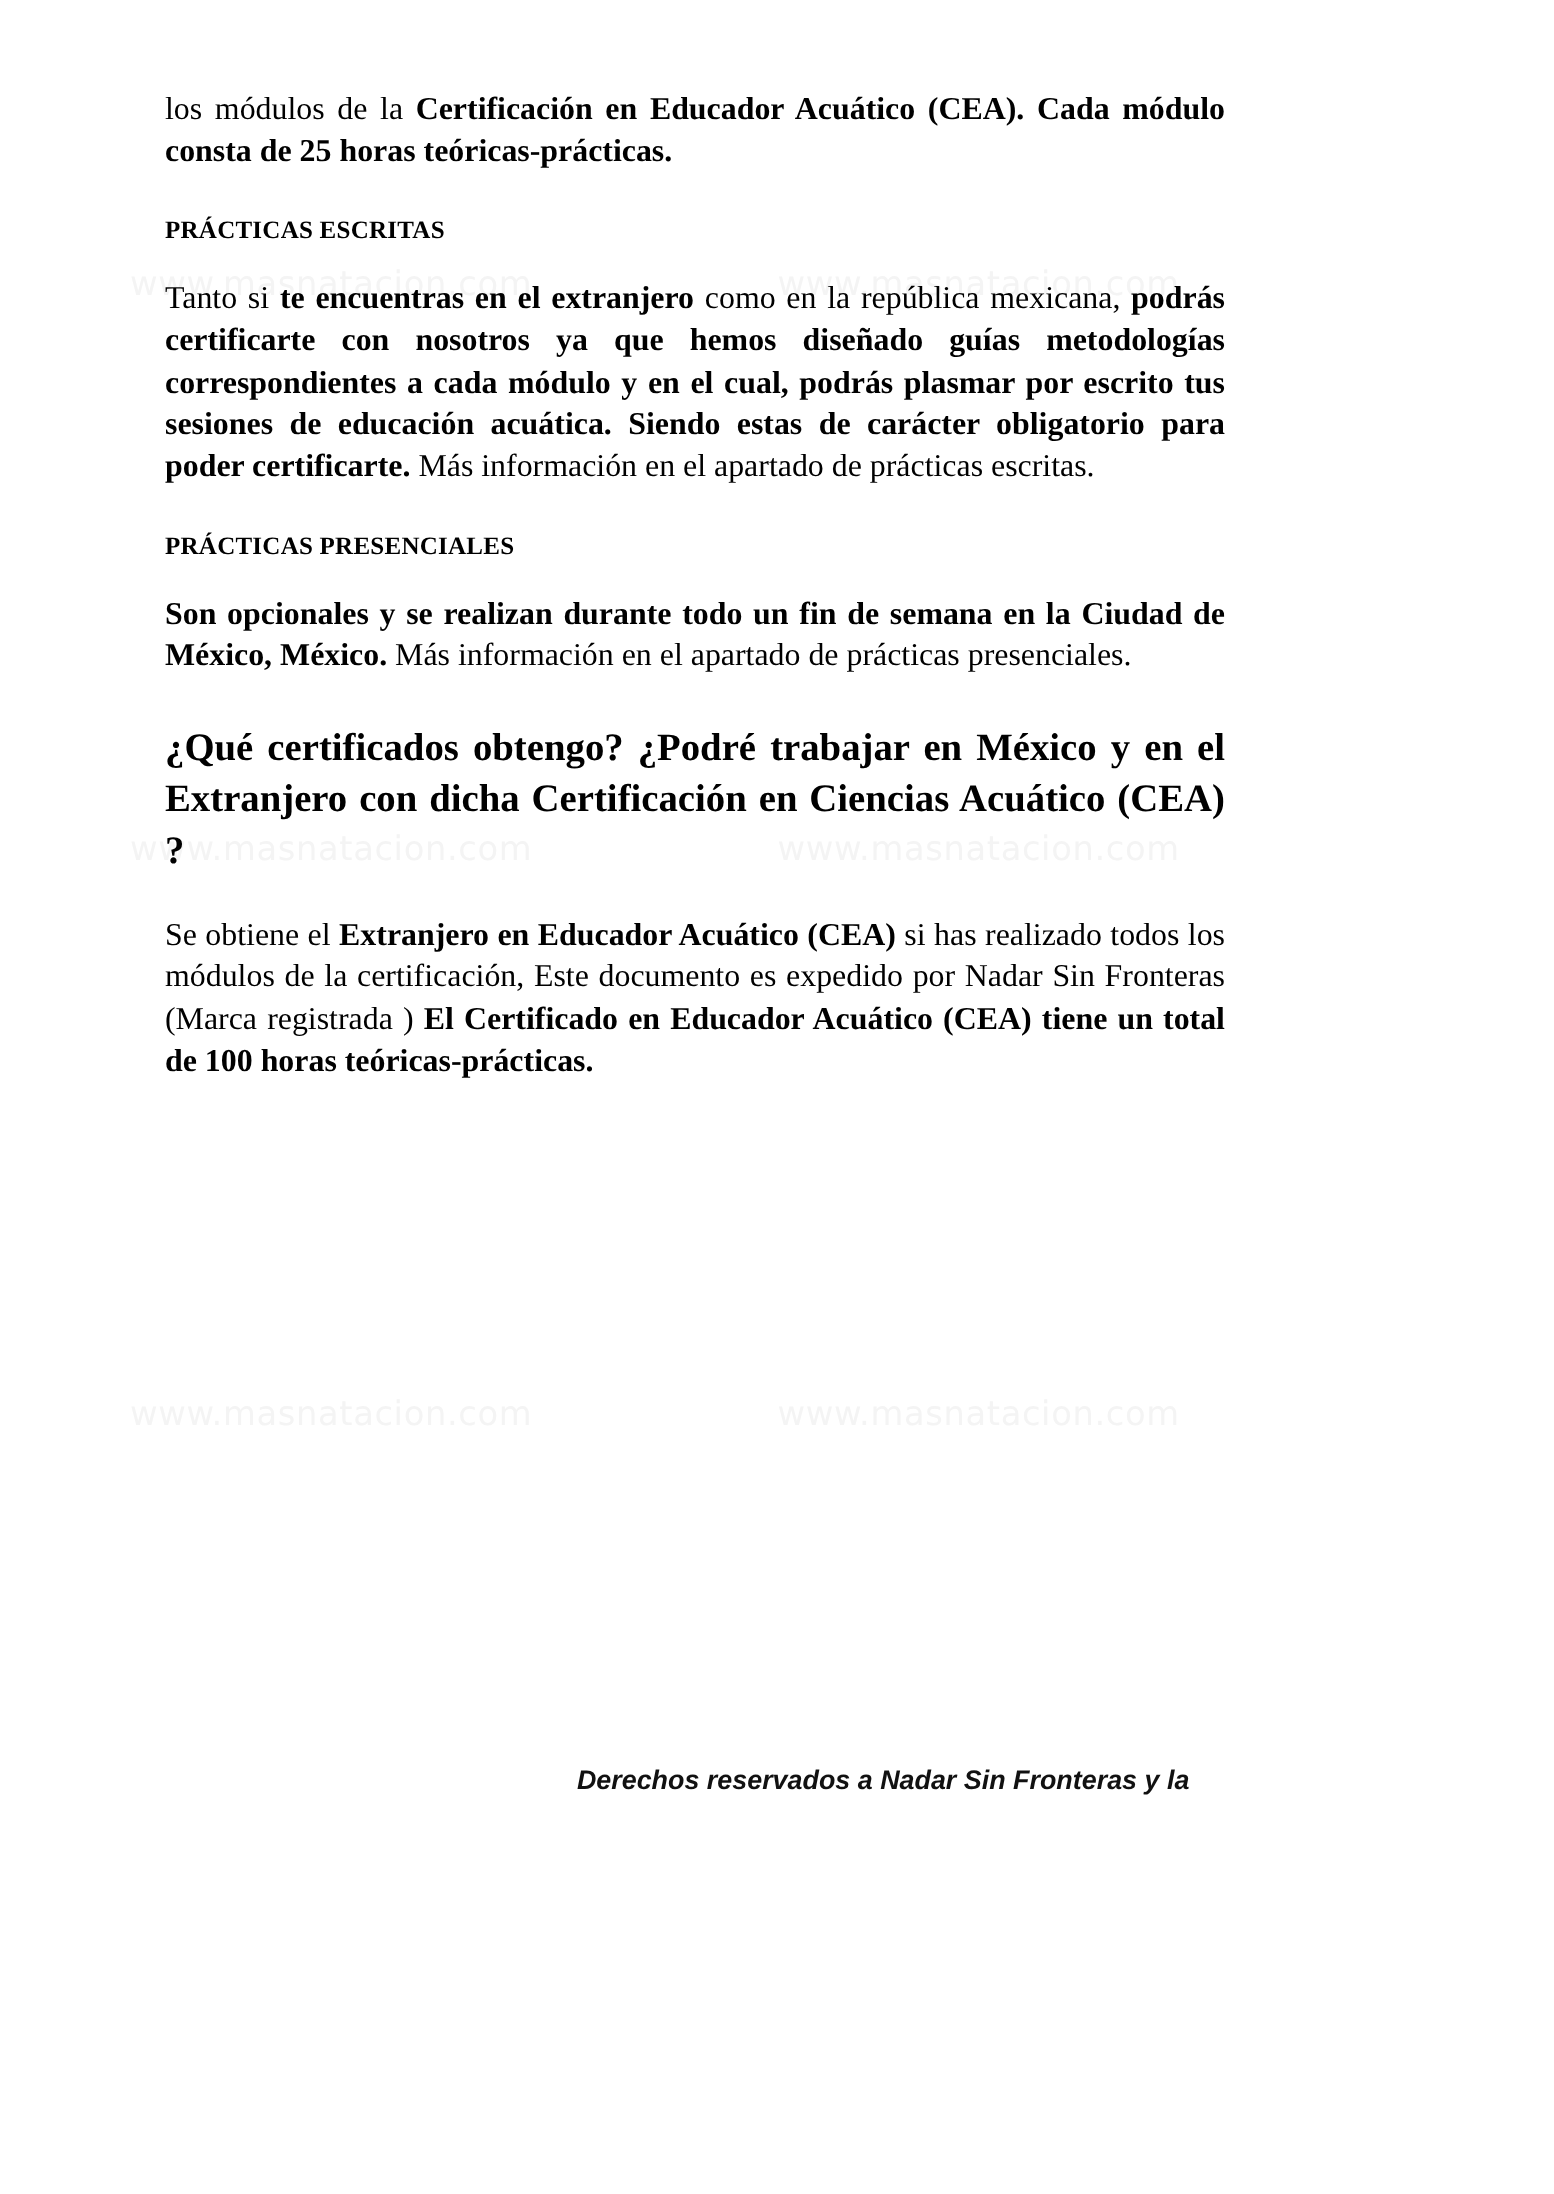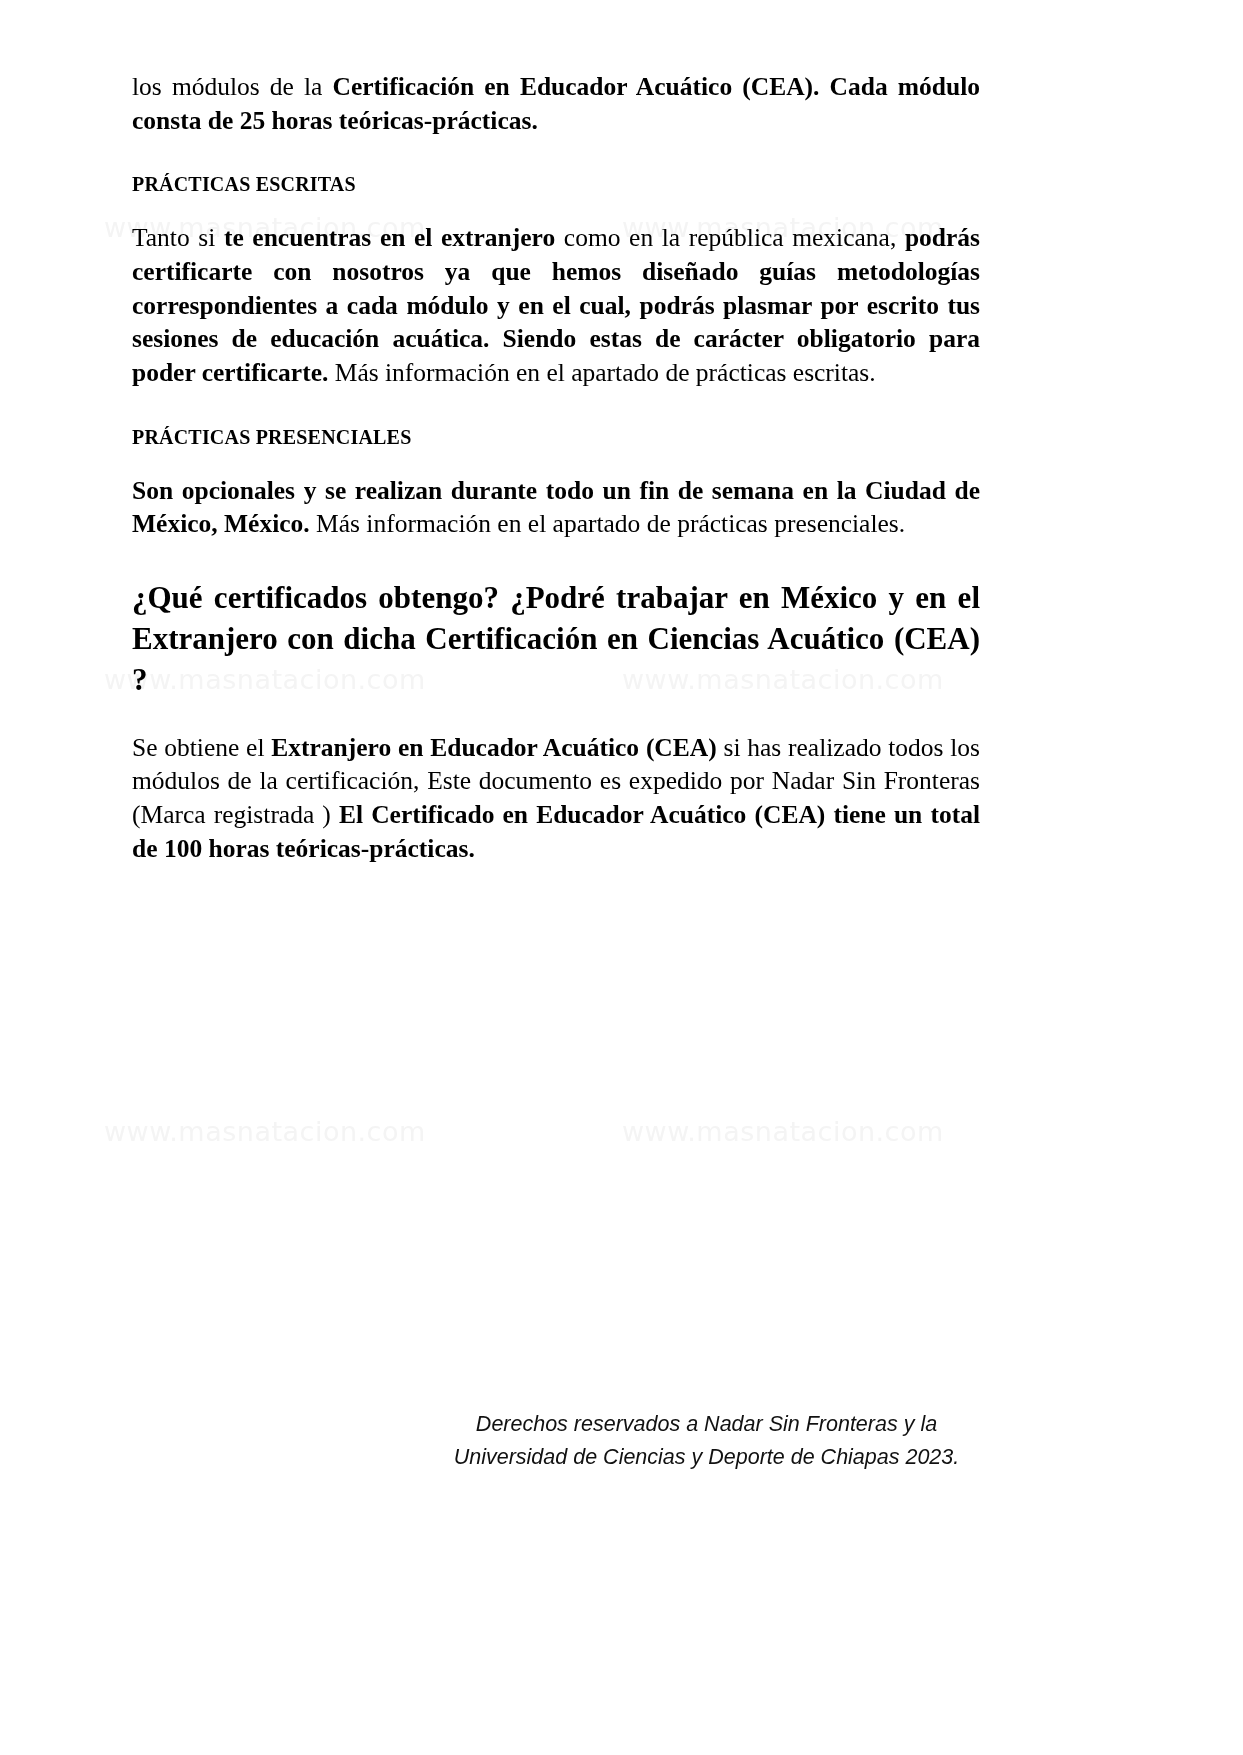--- a/index.html
+++ b/index.html
@@ -83,20 +83,21 @@
   b, strong { font-weight: bold; }
 
   
   .footer {
     position: absolute;
     left: 0;
     top: 1408px;
     width: 1243px;
     text-align: center;
     z-index: 2;
+    font-weight: bold;
   }
   .footer-line {
     font-family: "Liberation Sans", "DejaVu Sans", sans-serif;
     font-style: italic;
     font-size: 21.5px;
     line-height: 1.55;
     color: #111;
     margin-left: 170px;
   }
 </style>
@@ -128,16 +129,15 @@
 
     <h1 class="question">¿Qué certificados obtengo? ¿Podré trabajar en México y en el Extranjero con dicha Certificación en Ciencias Acuático (CEA) ?</h1>
 
 
     <p class="body"><span>Se obtiene el </span><b>Extranjero en Educador Acuático (CEA)</b><span> si has realizado todos los módulos de la certificación, Este documento es expedido por Nadar Sin Fronteras (Marca registrada ) </span><b>El Certificado en Educador Acuático (CEA) tiene un total de 100 horas teóricas-prácticas.</b></p>
 
   </div>
 
   <div class="footer">
     <div class="footer-line">Derechos reservados a Nadar Sin Fronteras y la</div>
-    <div class="footer-line">Universidad de Ciencias y Deporte de Chiapas 2023.</div>
   </div>
 
 </div>
 
 </body></html>

